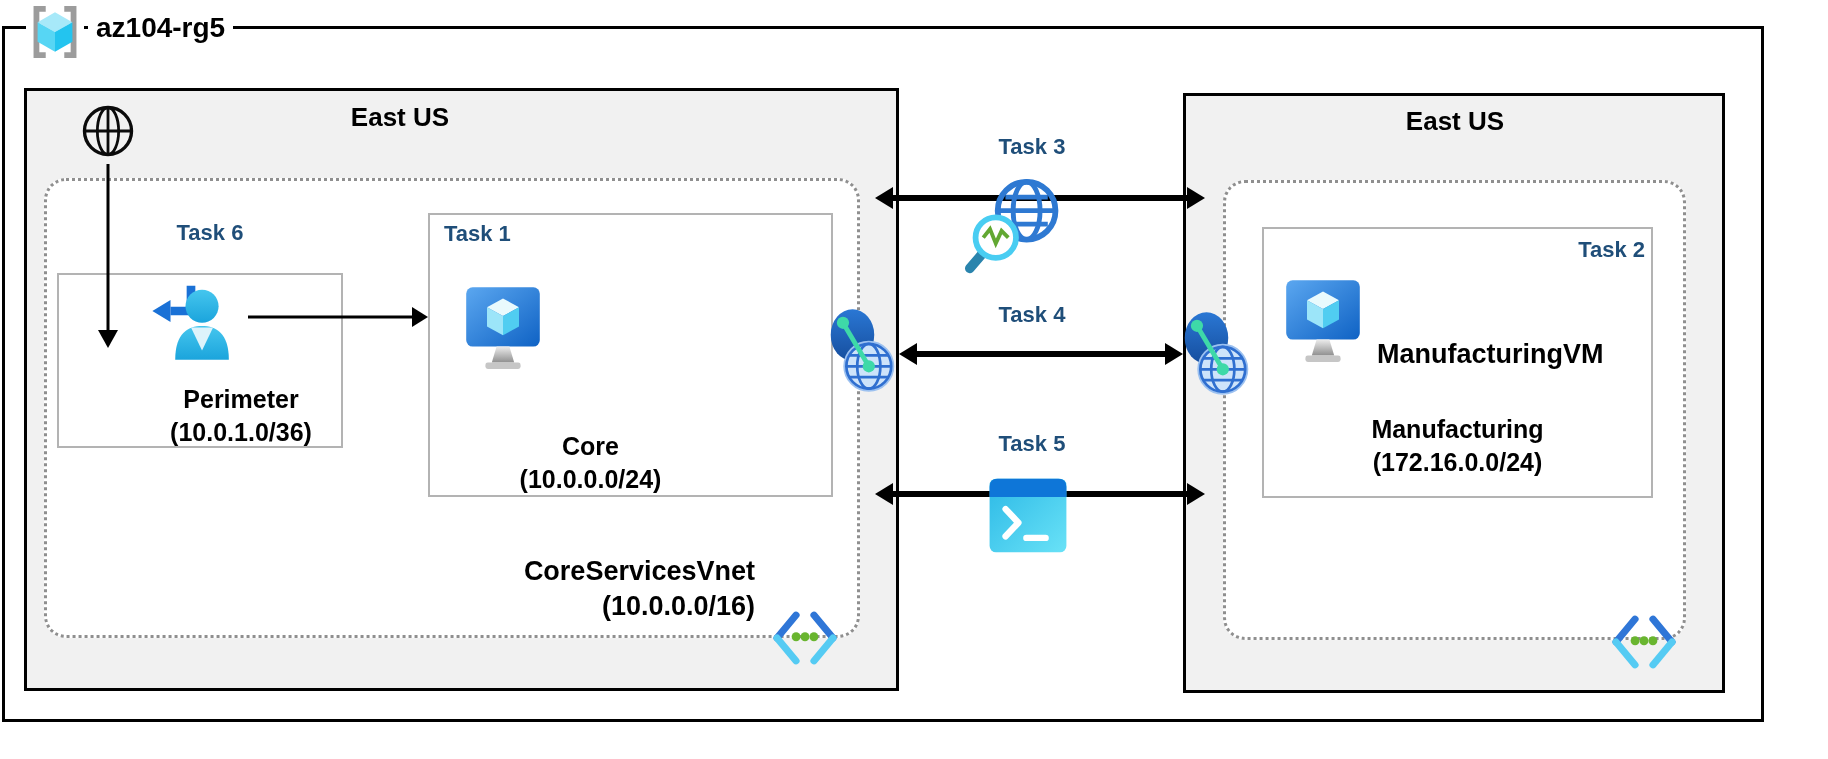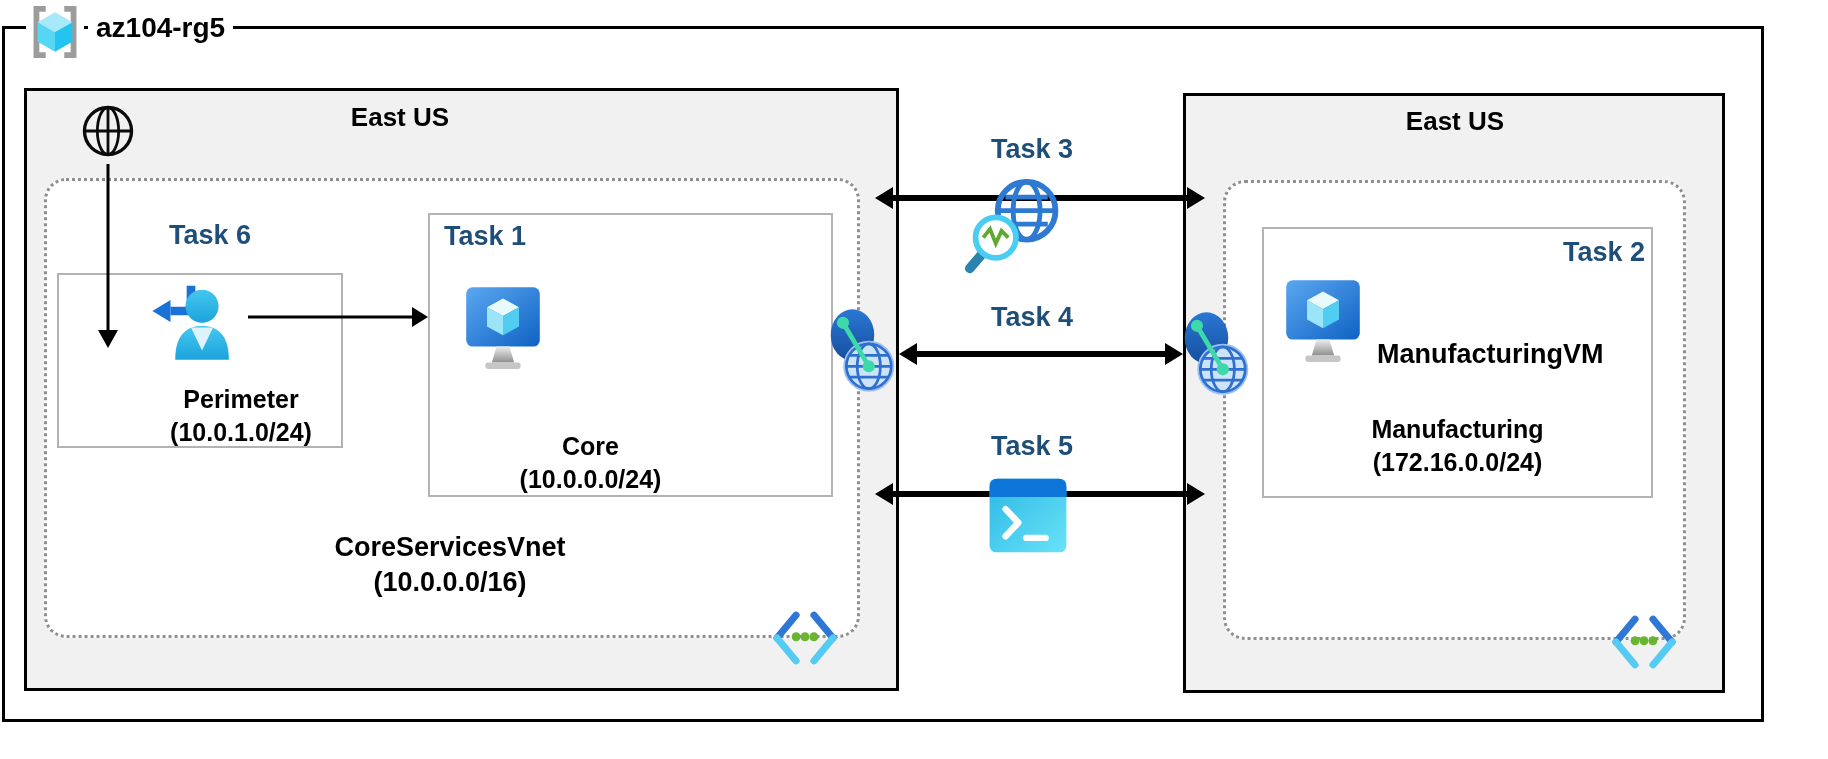--- a/index.html
+++ b/index.html
@@ -6,21 +6,21 @@
   #canvas{
     position:relative;width:1828px;height:759px;background:#ffffff;overflow:hidden;
     font-family:"Liberation Sans","DejaVu Sans",sans-serif;font-weight:700;color:#000;border-radius:7px;
   }
   .abs{position:absolute;}
   .outer-rect{border:3px solid #000;background:transparent;box-sizing:border-box;}
   .region-box{background:var(--region-fill,#f1f1f1);border:3px solid #000;box-sizing:border-box;}
   .vnet-box{background:#fff;border:3px dotted var(--dotted,#8f8f8f);border-radius:22px;box-sizing:border-box;}
   .subnet-box{background:#fff;border:2px solid #b3b3b3;box-sizing:border-box;}
   .region-label{font-size:26px;text-align:center;}
-  .task-label{font-size:27px;color:var(--task-color,#1f4e79);}
+  .task-label{font-size:22px;color:var(--task-color,#1f4e79);}
   .task-label.center{text-align:center;}
   .vm-label{font-size:27px;white-space:nowrap;}
   .two-line{font-size:25px;line-height:33px;text-align:center;}
   .vnet-label{font-size:27px;line-height:35px;text-align:center;}
   .rg-label{font-size:28px;background:#fff;padding:0 8px;white-space:nowrap;}
   svg{display:block;}
 </style>
 </head>
 <body>
 
@@ -113,21 +113,21 @@
   <svg class="abs" style="left:150px;top:280px;" width="82" height="84" viewBox="0 0 104 104">
     <path d="M52,6 L52,38 L26,38" fill="none" stroke="#1a71d6" stroke-width="11"></path>
     <polygon points="26,24 26,52 3,38" fill="#1a71d6"></polygon>
     <path d="M32,100 C32,66 48,57 66,57 C84,57 100,66 100,100 Z" fill="url(#gperson)"></path>
     <polygon points="52,59 80,59 66,88" fill="#ddf3fb"></polygon>
     <circle cx="66" cy="32" r="21" fill="url(#gperson)"></circle>
   </svg>
 
   <div class="abs two-line" style="left:57px;top:383px;width:286px;padding-left:41px;">
     <div>Perimeter</div>
-    <div>(10.0.1.0/24)</div>
+    <div>(10.0.1.0/36)</div>
   </div>
 
   <svg class="abs" style="left:95px;top:164px;" width="26" height="186" viewBox="0 0 26 186">
     <line x1="13" y1="0" x2="13" y2="168" stroke="#000" stroke-width="3"></line>
     <polygon points="3,166 23,166 13,184" fill="#000"></polygon>
   </svg>
 
   <svg class="abs" style="left:248px;top:304px;" width="182" height="26" viewBox="0 0 182 26">
     <line x1="0" y1="13" x2="164" y2="13" stroke="#000" stroke-width="3"></line>
     <polygon points="164,3 164,23 180,13" fill="#000"></polygon>
@@ -138,21 +138,21 @@
 
   <svg class="abs" style="left:463px;top:284px;" width="80" height="93">
       <use href="#sym-vm"></use>
     </svg>
 
   <div class="abs two-line" style="left:428px;top:430px;width:325px;">
     <div>Core</div>
     <div>(10.0.0.0/24)</div>
   </div>
 
-  <div class="abs vnet-label" style="left:145px;top:530px;width:610px;">
+  <div class="abs vnet-label" style="left:145px;top:554px;width:610px;text-align:right;">
     <div>CoreServicesVnet</div>
     <div>(10.0.0.0/16)</div>
   </div>
 
   <svg class="abs" style="left:773px;top:610px;" width="64" height="56">
       <use href="#sym-vnetcode"></use>
     </svg>
 
   <div class="abs region-box" style="left:1183px;top:93px;width:542px;height:600px;"></div>
   <div class="abs region-label" style="left:1305px;top:106px;width:300px;">East US</div>

